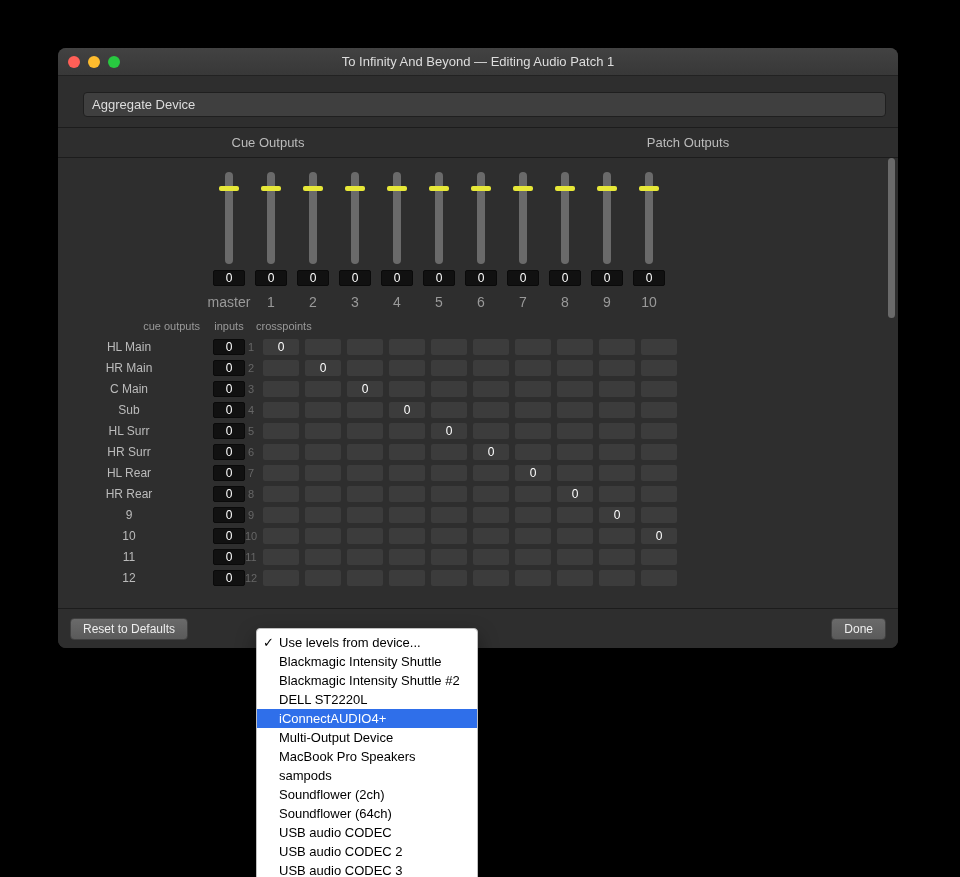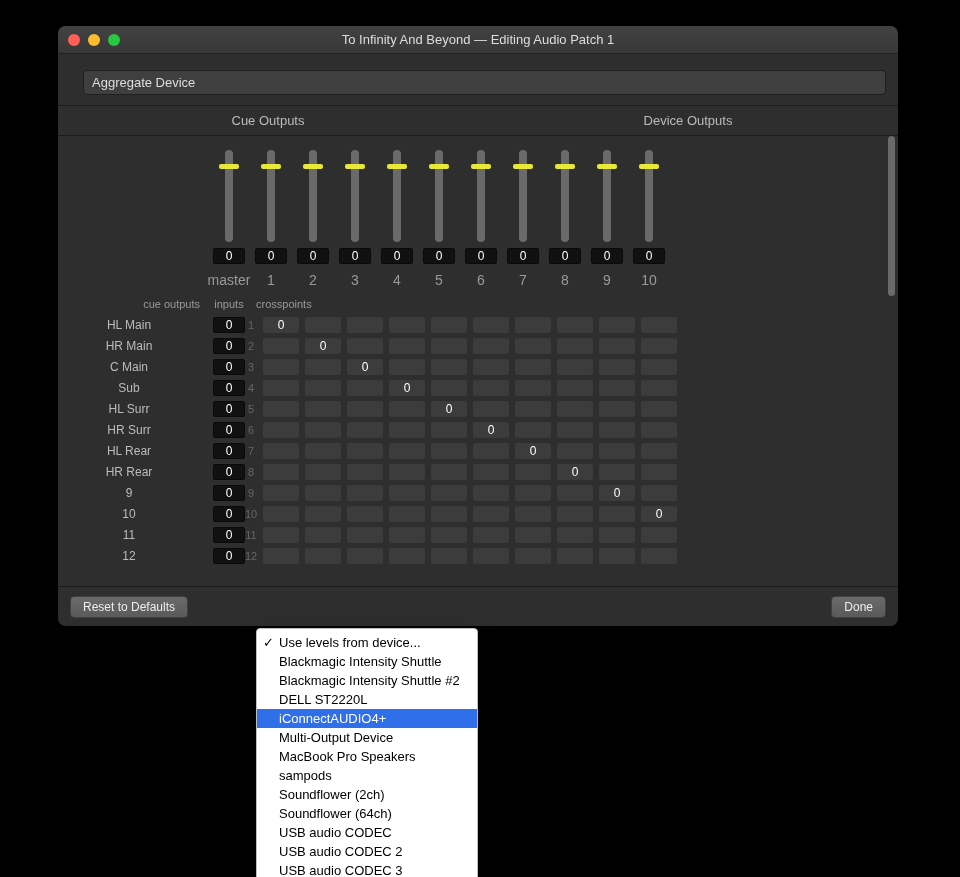--- a/index.html
+++ b/index.html
@@ -9,21 +9,21 @@
     font-size: 13px;
     color: #ccc;
     width: 960px;
     height: 877px;
     position: relative;
     overflow: hidden;
   }
   .window {
     position: absolute;
     left: 58px;
-    top: 26px;
+    top: 48px;
     width: 840px;
     height: 600px;
     background: #2e2e2e;
     border-radius: 8px;
     box-shadow: 0 20px 60px rgba(0,0,0,0.7);
     display: flex;
     flex-direction: column;
     overflow: hidden;
   }
   .titlebar {
@@ -263,21 +263,21 @@
       <div class="tl yellow"></div>
       <div class="tl green"></div>
     </div>
     <div class="title">To Infinity And Beyond — Editing Audio Patch 1</div>
   </div>
 
   <div class="device-bar">Aggregate Device</div>
 
   <div class="tabbar" id="tabbar">
       <div class="tab">Cue Outputs</div>
-      <div class="tab">Device Outputs</div>
+      <div class="tab">Patch Outputs</div>
     </div>
 
   <div class="content">
     <div class="slider-row" id="slider-row">
         <div class="col">
           <div class="slider-track">
             <div class="slider-thumb" style="top: 14px;"></div>
           </div>
         </div>
         <div class="col">

